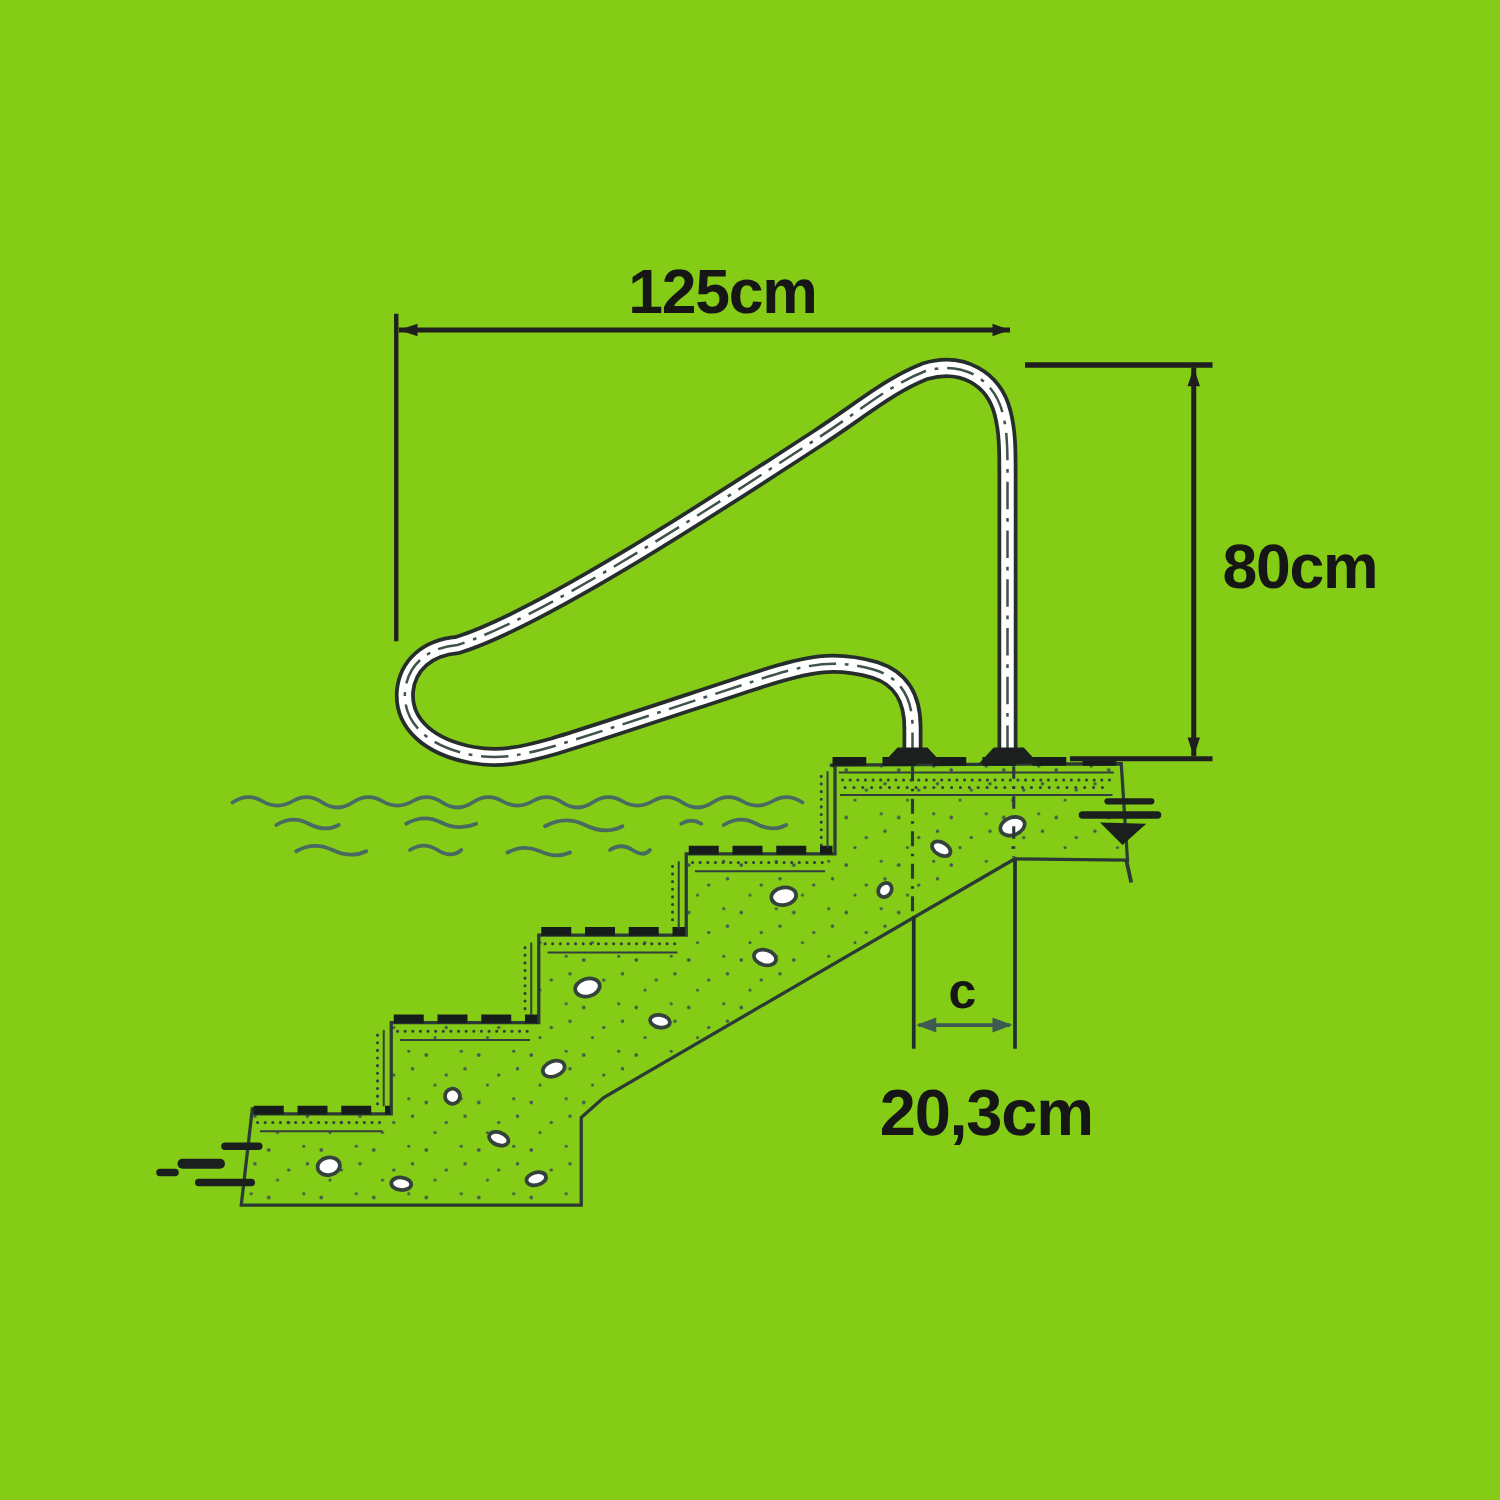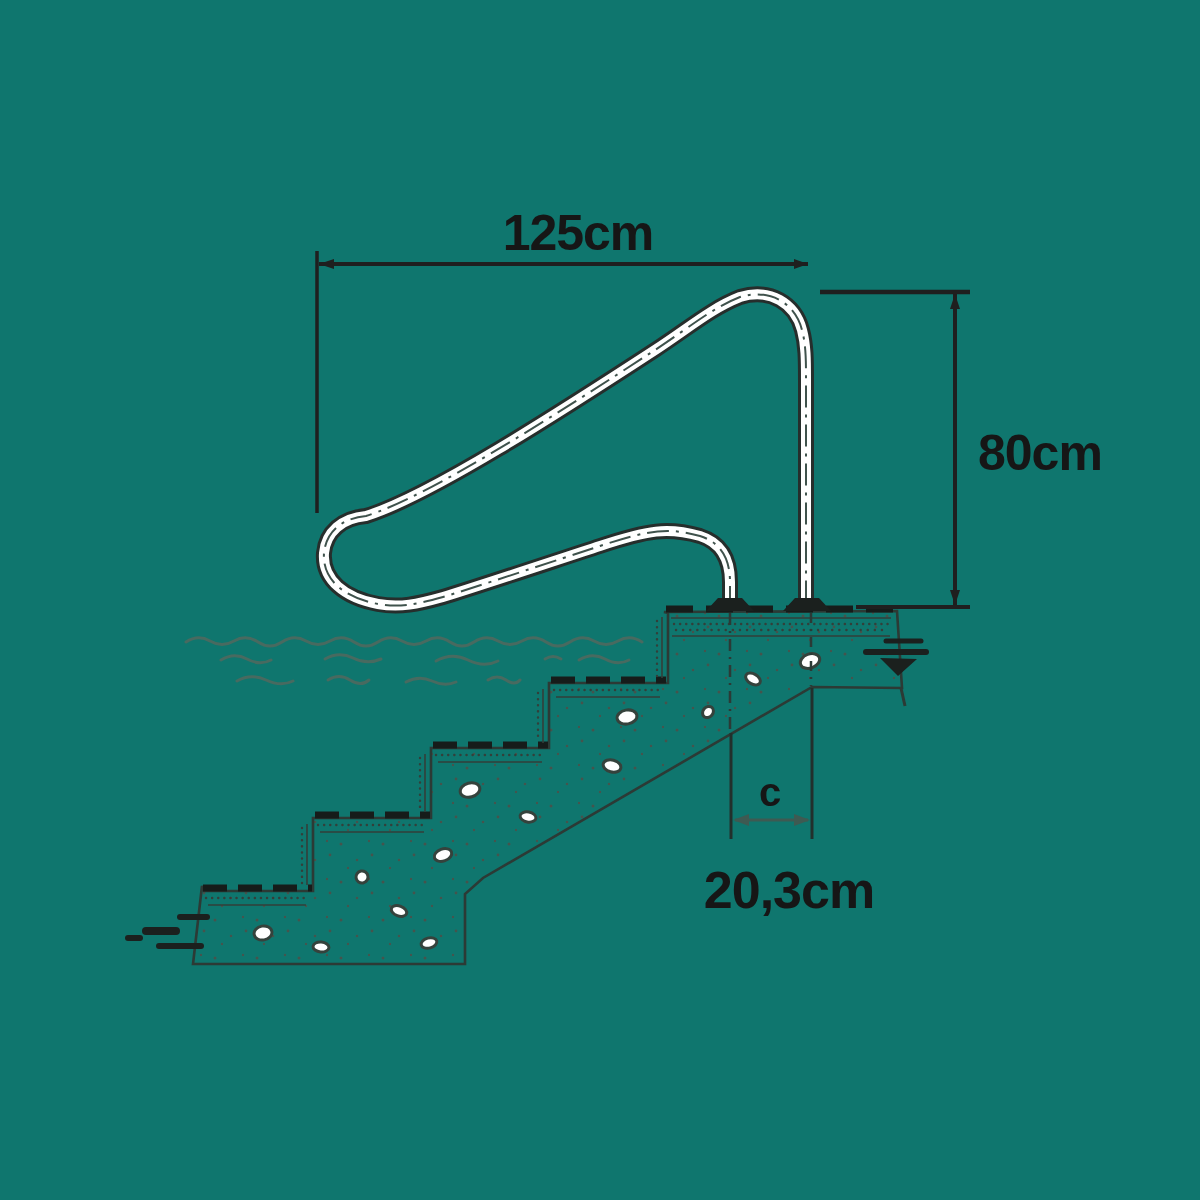--- a/index.html
+++ b/index.html
@@ -1,17 +1,17 @@
 <!DOCTYPE html>
 <html><head>
 <meta charset="utf-8">
 <style>
   html,body{margin:0;padding:0;background:#e8e8e8;}
   .canvas{
-    position:relative;width:1200px;height:1200px;background:#0f766e;
+    position:relative;width:1200px;height:1200px;background:#84cc16;
     font-family:"Liberation Sans", sans-serif;overflow:hidden;
   }
   svg{position:absolute;left:0;top:0;}
   text{font-family:"Liberation Sans", sans-serif;font-weight:bold;fill:#161616;}
   .dim-label{font-size:50px;letter-spacing:-1px;}
   .dim-label-small{font-size:40px;}
   .dim-label-big{font-size:52px;letter-spacing:-1px;}
 </style>
 </head>
 <body>

